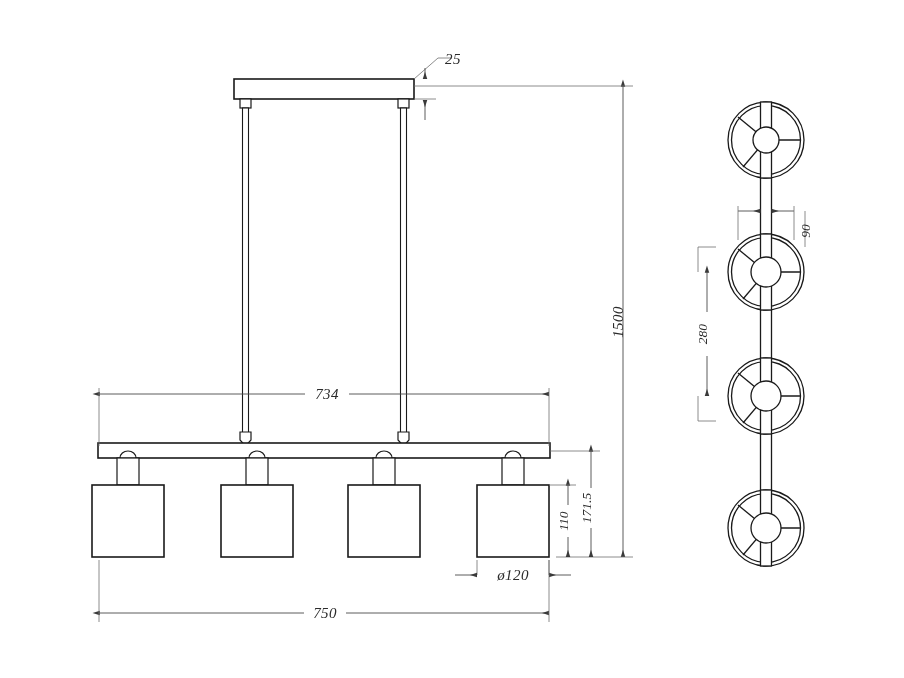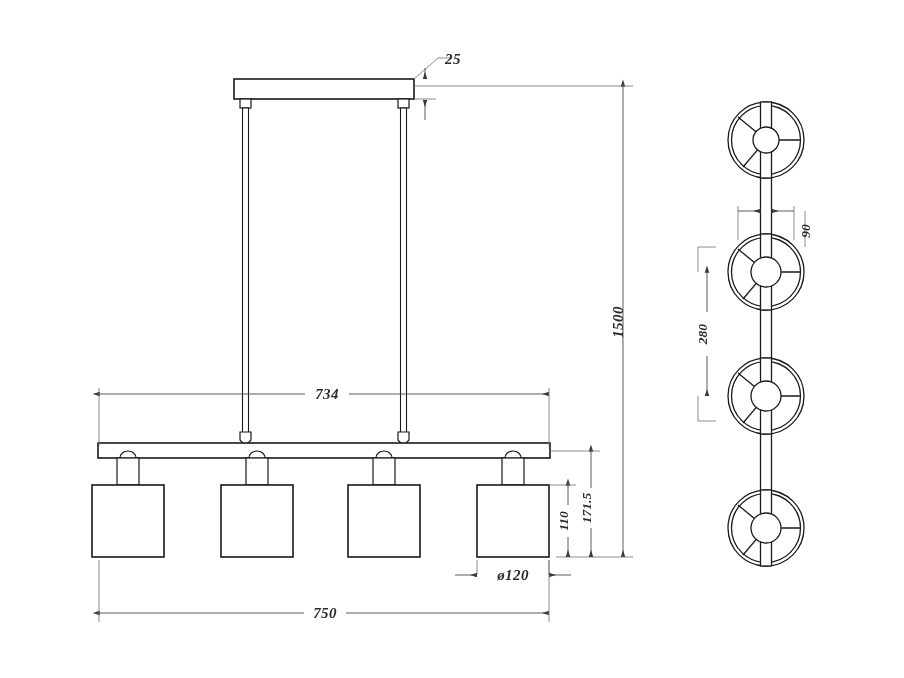--- a/index.html
+++ b/index.html
@@ -11,21 +11,20 @@
     width: 904px;
     height: 678px;
     font-family: "Liberation Sans", sans-serif;
     overflow: hidden;
   }
   #drawing-root {
     position: relative;
     width: 904px;
     height: 678px;
     background: #ffffff;
-    font-weight: bold;
   }
   svg.tech-drawing {
     display: block;
     width: 904px;
     height: 678px;
   }
   .outline {
     fill: #ffffff;
     stroke: #1a1a1a;
     stroke-width: 1.6;

